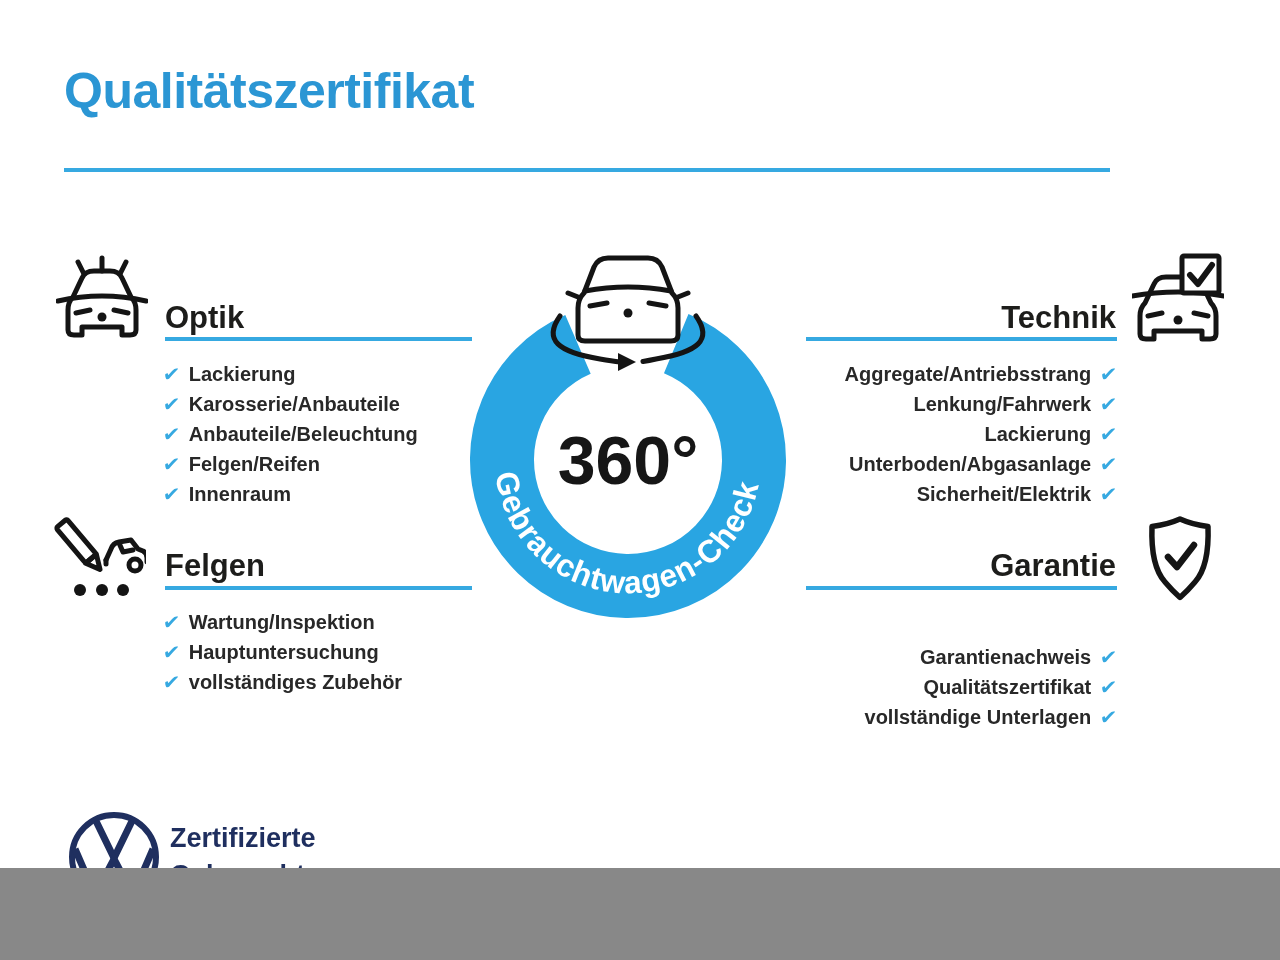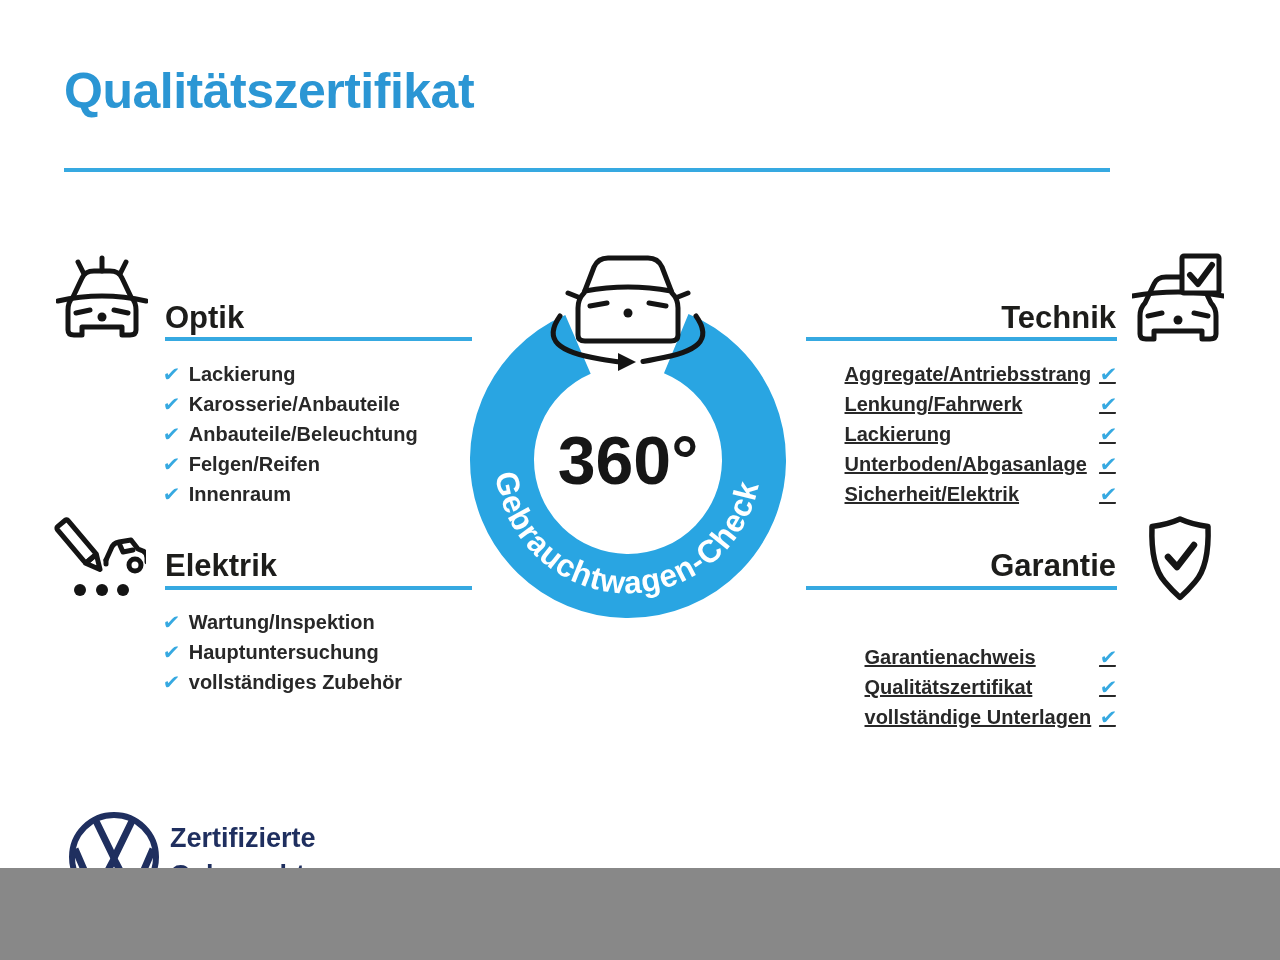--- a/index.html
+++ b/index.html
@@ -9,21 +9,21 @@
   }
   .abs{position:absolute;}
   #page-title{
     left:64px;top:62px;font-size:50px;font-weight:bold;color:#2b96d4;letter-spacing:-.5px;
   }
   #title-rule{left:64px;top:168px;width:1046px;height:4px;background:#36a9e1;}
   .sec-title{font-size:31px;font-weight:bold;color:#1d1d1b;text-align:right;}
   .rule{height:4px;background:#36a9e1;}
   .list{font-size:20px;font-weight:bold;color:#282828;}
   .row{height:30px;display:flex;align-items:center;}
-  .row.right{justify-content:space-between;text-decoration:underline;}
+  .row.right{justify-content:flex-end;}
   .check{
     font-family:"DejaVu Sans",sans-serif;color:#36a9e1;font-size:20px;line-height:1;
     transform:skewX(-6deg);
   }
   .check.lead{margin-right:9px;}
   .check.trail{margin-left:9px;}
   .right-align{text-align:right;}
   #brand-text{left:170px;top:820px;font-size:27px;font-weight:bold;color:#1f2f5f;line-height:37px;}
   svg{display:block;}
   .stroke{fill:none;stroke:#141414;stroke-width:5;stroke-linecap:round;stroke-linejoin:round;}
@@ -83,21 +83,21 @@
       <path d="M 52,50 L 57,39 Q 59,33 65,32 L 77,30 L 84,39 L 89,41 Q 93,43 93,48 L 93,52"></path>
       <path d="M 65,33 L 69,42 L 79,40"></path>
       <circle cx="81" cy="55" r="6"></circle>
       <path d="M 52,50 L 52,54"></path>
     </g>
     <circle cx="26" cy="80" r="6" fill="#141414"></circle>
     <circle cx="48" cy="80" r="6" fill="#141414"></circle>
     <circle cx="69" cy="80" r="6" fill="#141414"></circle>
   </svg>
 
-  <div class="abs sec-title" style="left:165px;top:548px">Elektrik</div>
+  <div class="abs sec-title" style="left:165px;top:548px">Felgen</div>
   <div class="abs rule" style="left:165px;top:586px;width:307px"></div>
   <div class="abs list" style="left:163px;top:607px">
     <div class="row">
         <span class="check lead">✔</span>
         <span>Wartung/Inspektion</span>
       </div>
     <div class="row">
         <span class="check lead">✔</span>
         <span>Hauptuntersuchung</span>
       </div>

